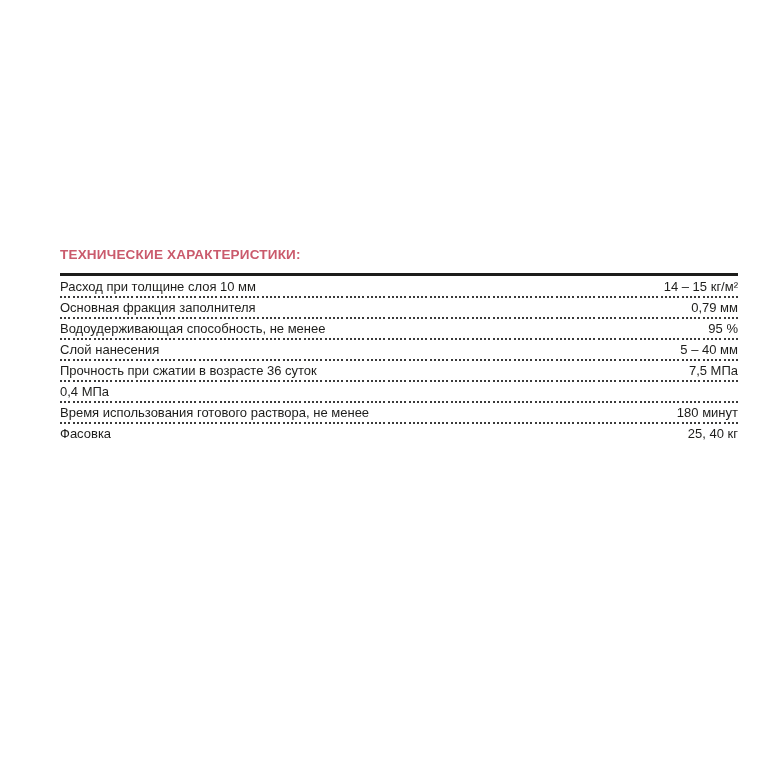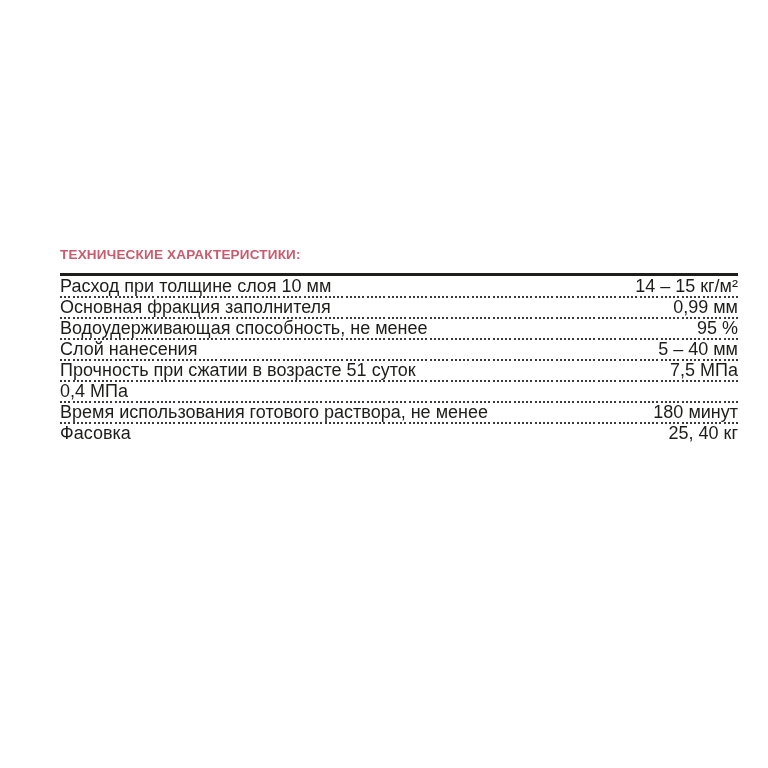--- a/index.html
+++ b/index.html
@@ -34,21 +34,21 @@
   .spec-table {
     border-top: 3px solid #1d1d1b;
     width: 100%;
   }
   .spec-row {
     position: relative;
     height: 21px;
     display: flex;
     justify-content: space-between;
     align-items: center;
-    font-size: 18px;
+    font-size: 13px;
     color: #1d1d1b;
   }
   .spec-row:not(:last-child)::after {
     content: "";
     position: absolute;
     left: 0;
     right: 0;
     bottom: -1px;
     height: 2px;
     background: repeating-linear-gradient(90deg, #3a3a3a 0 2px, transparent 2px 4.2px);
@@ -68,32 +68,32 @@
 <div class="sheet">
   <div class="spec-block">
     <div class="spec-title">ТЕХНИЧЕСКИЕ ХАРАКТЕРИСТИКИ:</div>
     <div class="spec-table">
       <div class="spec-row">
         <span class="spec-label">Расход при толщине слоя 10 мм</span>
         <span class="spec-value">14 – 15 кг/м²</span>
       </div>
       <div class="spec-row">
         <span class="spec-label">Основная фракция заполнителя</span>
-        <span class="spec-value">0,99 мм</span>
+        <span class="spec-value">0,79 мм</span>
       </div>
       <div class="spec-row">
         <span class="spec-label">Водоудерживающая способность, не менее</span>
         <span class="spec-value">95 %</span>
       </div>
       <div class="spec-row">
         <span class="spec-label">Слой нанесения</span>
         <span class="spec-value">5 – 40 мм</span>
       </div>
       <div class="spec-row">
-        <span class="spec-label">Прочность при сжатии в возрасте 51 суток</span>
+        <span class="spec-label">Прочность при сжатии в возрасте 36 суток</span>
         <span class="spec-value">7,5 МПа</span>
       </div>
       <div class="spec-row">
         <span class="spec-value">0,4 МПа</span>
       </div>
       <div class="spec-row">
         <span class="spec-label">Время использования готового раствора, не менее</span>
         <span class="spec-value">180 минут</span>
       </div>
       <div class="spec-row">

